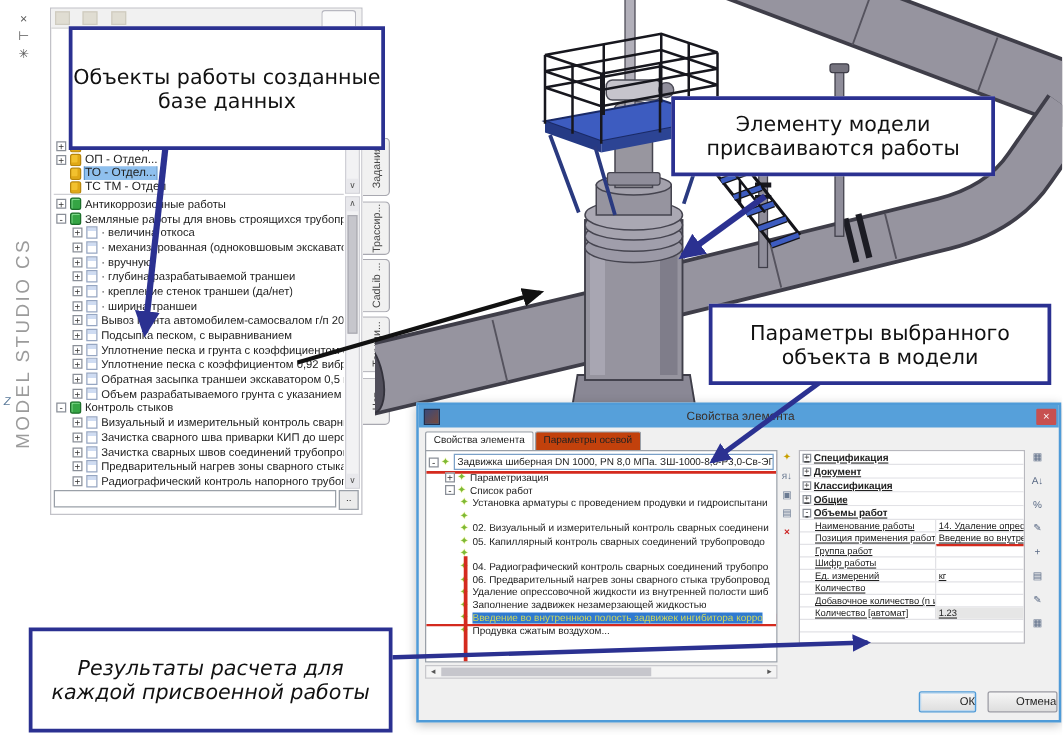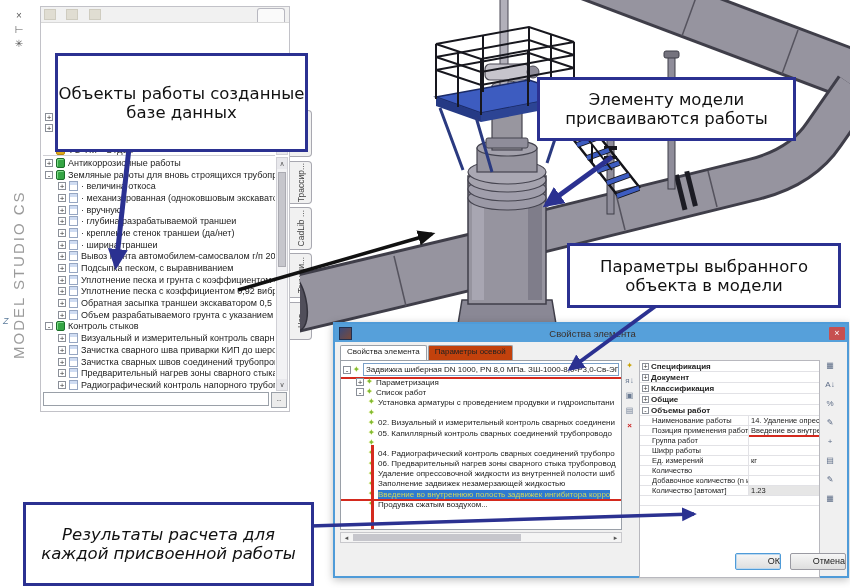--- a/index.html
+++ b/index.html
@@ -52,21 +52,21 @@
                line-height:12px;text-align:center;}
   
   #tab-strip{position:absolute;left:290px;top:0;width:24px;height:420px;}
   .vtab{position:absolute;left:0;width:21px;background:#f1f1f1;border:1px solid #a8a8b0;border-left:none;
         border-radius:0 4px 4px 0;display:flex;align-items:center;justify-content:center;cursor:default;}
   .vtab span{writing-mode:vertical-rl;transform:rotate(180deg);font-size:8.5px;color:#444;}
   
   .callout{position:absolute;background:#fff;border:3px solid var(--callout-border);z-index:30;
            display:flex;align-items:center;justify-content:center;text-align:center;
            font-family:"DejaVu Sans",sans-serif;color:#111;}
-  #callout-db{left:55px;top:21px;width:247px;height:93px;font-size:16.5px;margin-top:32px;}
+  #callout-db{left:55px;top:21px;width:247px;height:93px;font-size:16.5px;}
   #callout-assign{left:537px;top:77px;width:253px;height:58px;font-size:16.5px;}
   #callout-params{left:567px;top:243px;width:268px;height:59px;font-size:16.5px;}
   #callout-results{left:23px;top:502px;width:285px;height:78px;font-size:16.5px;font-style:italic;}
   
   #dialog{position:absolute;left:333px;top:322px;width:516px;height:256px;background:#f0f0f0;
           border:2px solid var(--dialog-border);box-shadow:0 2px 8px rgba(0,0,0,.25);z-index:10;
           box-sizing:border-box;}
   #dlg-titlebar{position:absolute;left:0;top:0;right:0;height:18px;background:var(--titlebar-blue);
         display:flex;align-items:center;}
   #dlg-icon{width:11px;height:11px;margin:0 4px;background:linear-gradient(135deg,#3a4a7a,#7a4a3a);
@@ -90,22 +90,22 @@
   #dlg-root-row.redu{box-shadow:0 2px 0 var(--annotation-red);}
   #red-vbar{position:absolute;left:30px;top:84px;width:3px;height:112px;background:var(--annotation-red);z-index:3;}
   #dlg-hscroll{position:absolute;left:5px;top:208px;width:282px;height:11px;background:#f4f4f4;
         border:1px solid #c8c8cc;box-sizing:border-box;}
   .hbtn{position:absolute;top:0;width:11px;height:9px;font-size:7px;line-height:9px;text-align:center;color:#555;}
   .hleft{left:0;} .hright{right:0;}
   #hthumb{position:absolute;left:12px;top:1px;width:60%;height:7px;background:#c6c6cc;}
   #dlg-midstrip{position:absolute;left:288px;top:36px;width:15px;height:170px;}
   .mico{width:13px;height:11px;font-size:8px;line-height:11px;text-align:center;color:#6a7a92;margin-bottom:4px;}
   .mico.yellow{color:#c8a000;} .mico.red{color:#cc2020;font-weight:bold;}
-  #dlg-props{position:absolute;left:304px;top:36px;width:181px;height:218px;background:#fff;
-        border:1px solid #b8b8be;overflow:hidden;box-sizing:border-box;}
+  #dlg-props{position:absolute;left:304px;top:36px;width:181px;height:155px;background:#fff;
+        border:1px solid #b8b8be;overflow:hidden;box-sizing:border-box;text-decoration:underline;}
   .prow{position:relative;display:flex;align-items:center;border-bottom:1px solid #e2e2e6;box-sizing:border-box;}
   .prow.group{height:11px;background:#fff;}
   .prow.row{height:10px;}
   .pexp{flex:0 0 7px;width:7px;height:7px;margin:0 2px;border:1px solid #8a8f98;font-size:7px;
         line-height:5px;text-align:center;color:#333;box-sizing:border-box;}
   .prow.row .pexp{visibility:hidden;}
   .plabel{font-size:7.5px;white-space:nowrap;overflow:hidden;}
   .prow.group .plabel{font-weight:bold;font-size:8px;}
   .prow.row .plabel{flex:0 0 96px;border-right:1px solid #e2e2e6;padding-left:1px;}
   .pvalue{flex:1;font-size:7.5px;padding-left:2px;white-space:nowrap;overflow:hidden;height:100%;

